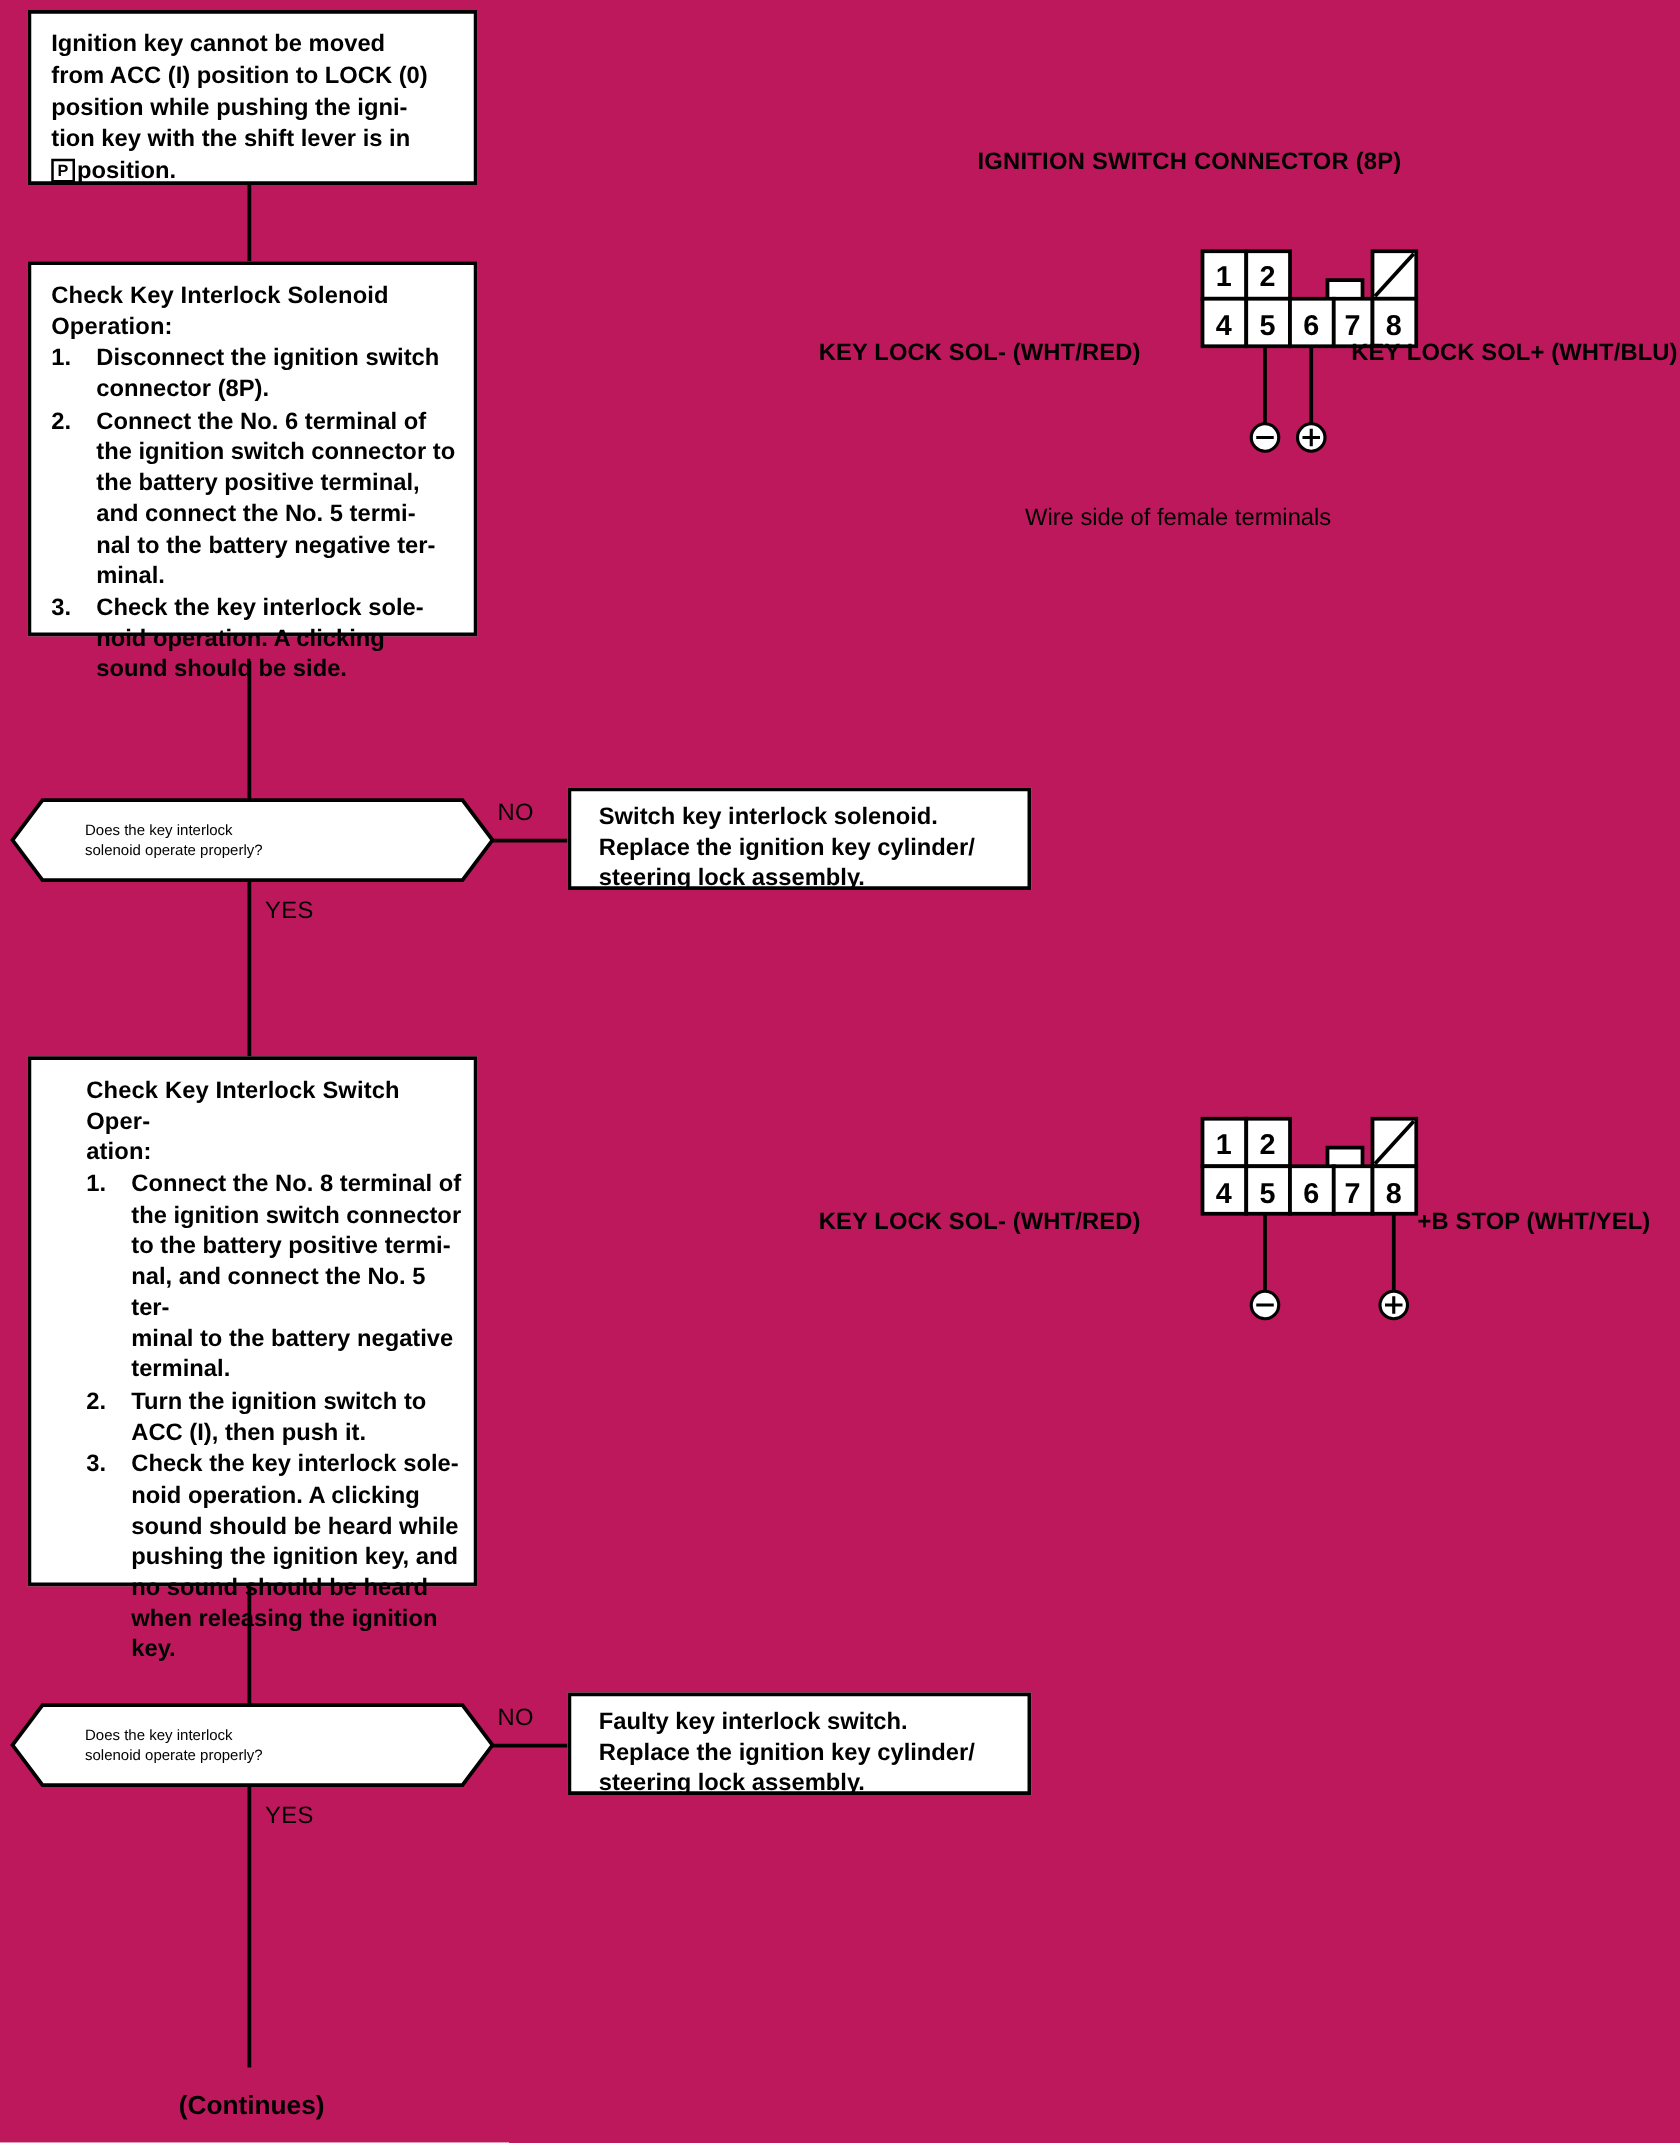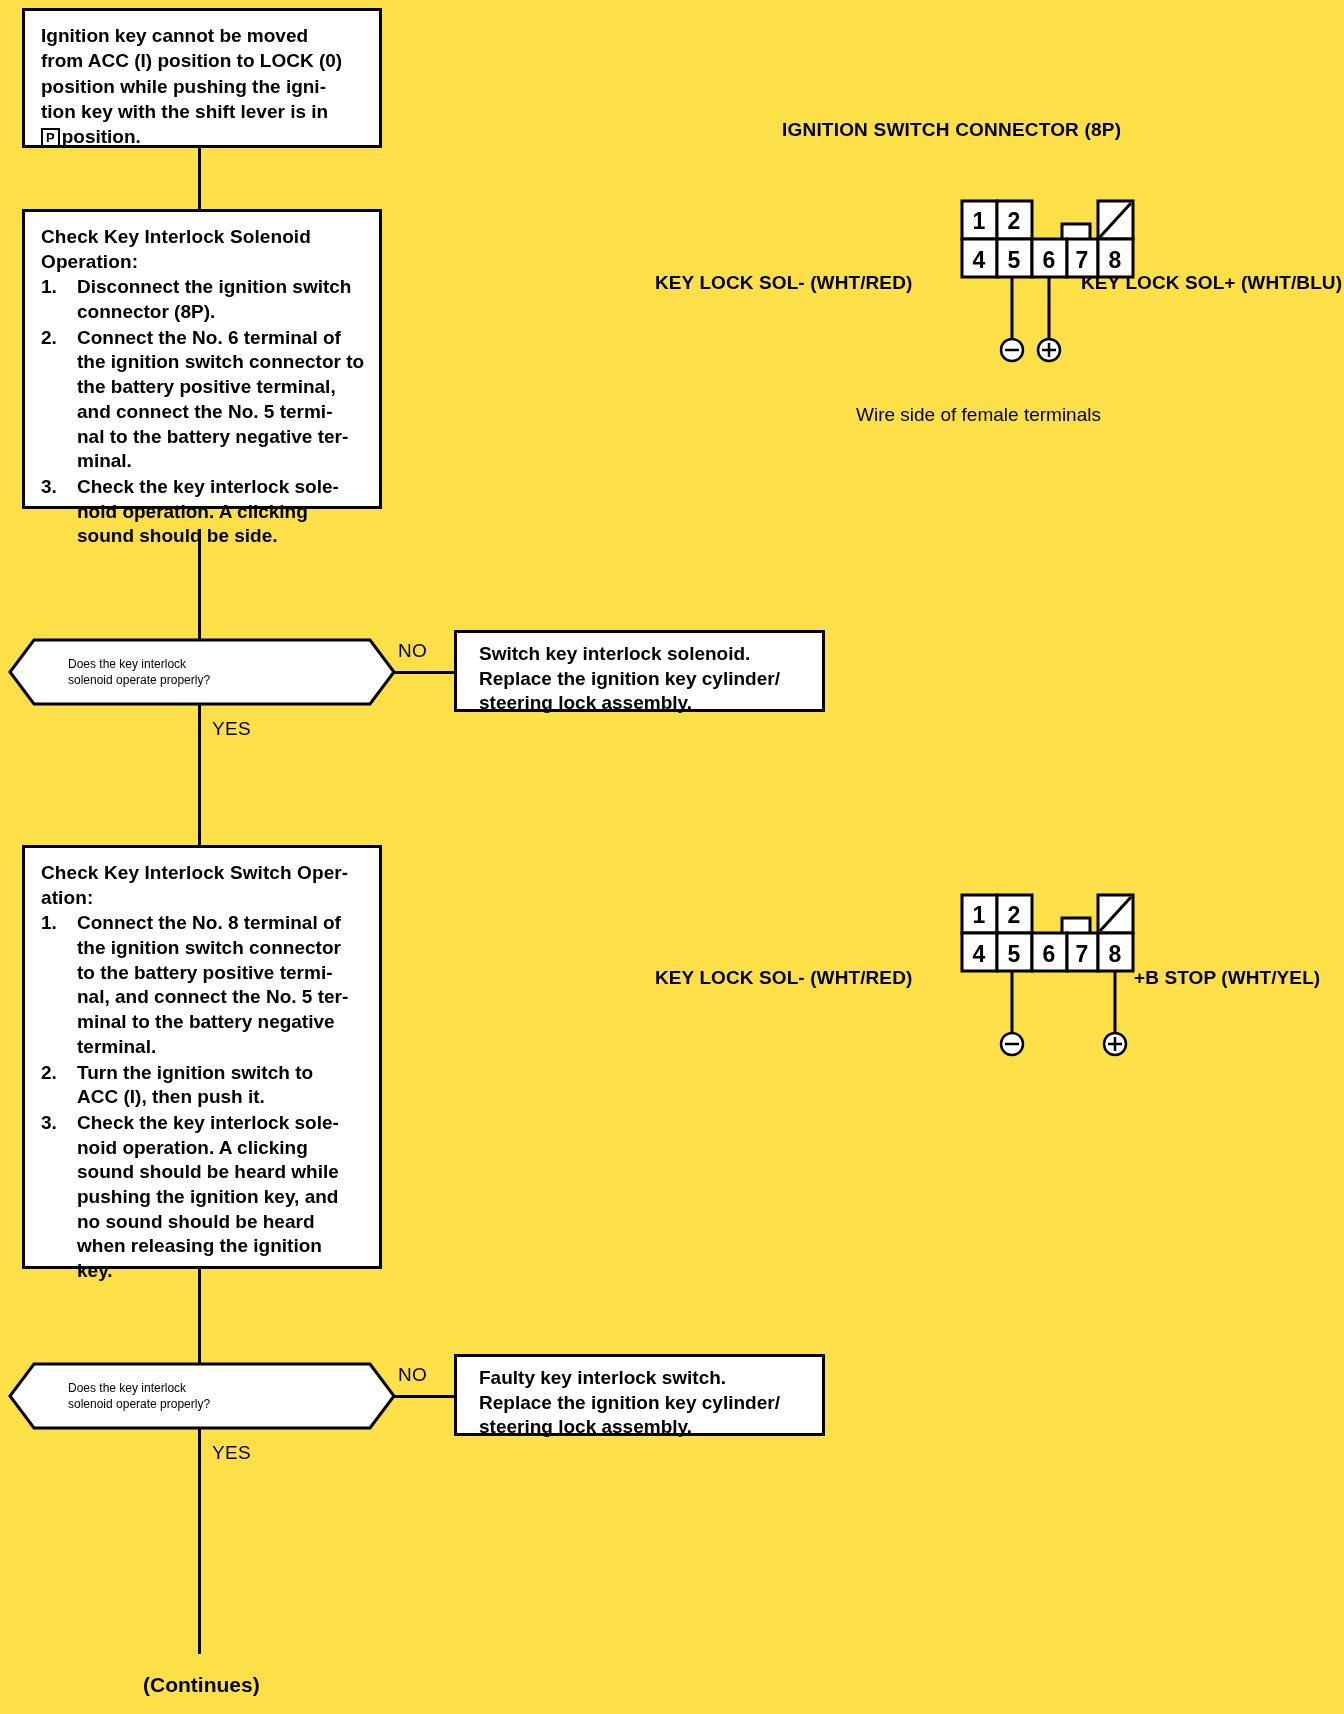--- a/index.html
+++ b/index.html
@@ -8,21 +8,21 @@
     background: #ffffff;
   }
   body {
     font-family: "Liberation Sans", sans-serif;
     color: #000000;
   }
   #page {
     position: relative;
     width: 1344px;
     height: 1714px;
-    background: #fde047;
+    background: #be185d;
     overflow: hidden;
   }
 
   
   .box {
     position: absolute;
     border: 3px solid #000;
     background: #fff;
     box-sizing: border-box;
   }
@@ -133,21 +133,20 @@
     font-weight: bold;
     font-size: 19px;
     white-space: nowrap;
     letter-spacing: .1px;
   }
   .caption {
     position: absolute;
     font-size: 19px;
     font-weight: normal;
     white-space: nowrap;
-    margin-left: 36px;
   }
 
   .continues {
     position: absolute;
     font-size: 21px;
     font-weight: bold;
   }
 </style>
 </head>
 <body>
@@ -217,21 +216,21 @@
       <div>Switch key interlock solenoid.</div>
       <div>Replace the ignition key cylinder/</div>
       <div>steering lock assembly.</div>
     </div>
   </div>
 
   <div class="vline" style="left:198px; top:705px; height:141px;"></div>
   <div class="branch-label" style="left:212px; top:718px;">YES</div>
 
   <div class="box" style="left:22px; top:845px; width:360px; height:424px;">
-    <div class="box-inner" style="padding:13px 6px 8px 16px;">
+    <div class="box-inner" style="padding:13px 6px 8px 16px;margin-left:28px;">
       <div class="hdr">Check Key Interlock Switch Oper-</div>
       <div class="hdr">ation:</div>
       <ol class="steps">
         <li>
           <span class="num">1.</span>
           <span>Connect the No. 8 terminal of</span><br>
           <span>the ignition switch connector</span><br>
           <span>to the battery positive termi-</span><br>
           <span>nal, and connect the No. 5 ter-</span><br>
           <span>minal to the battery negative</span><br>

